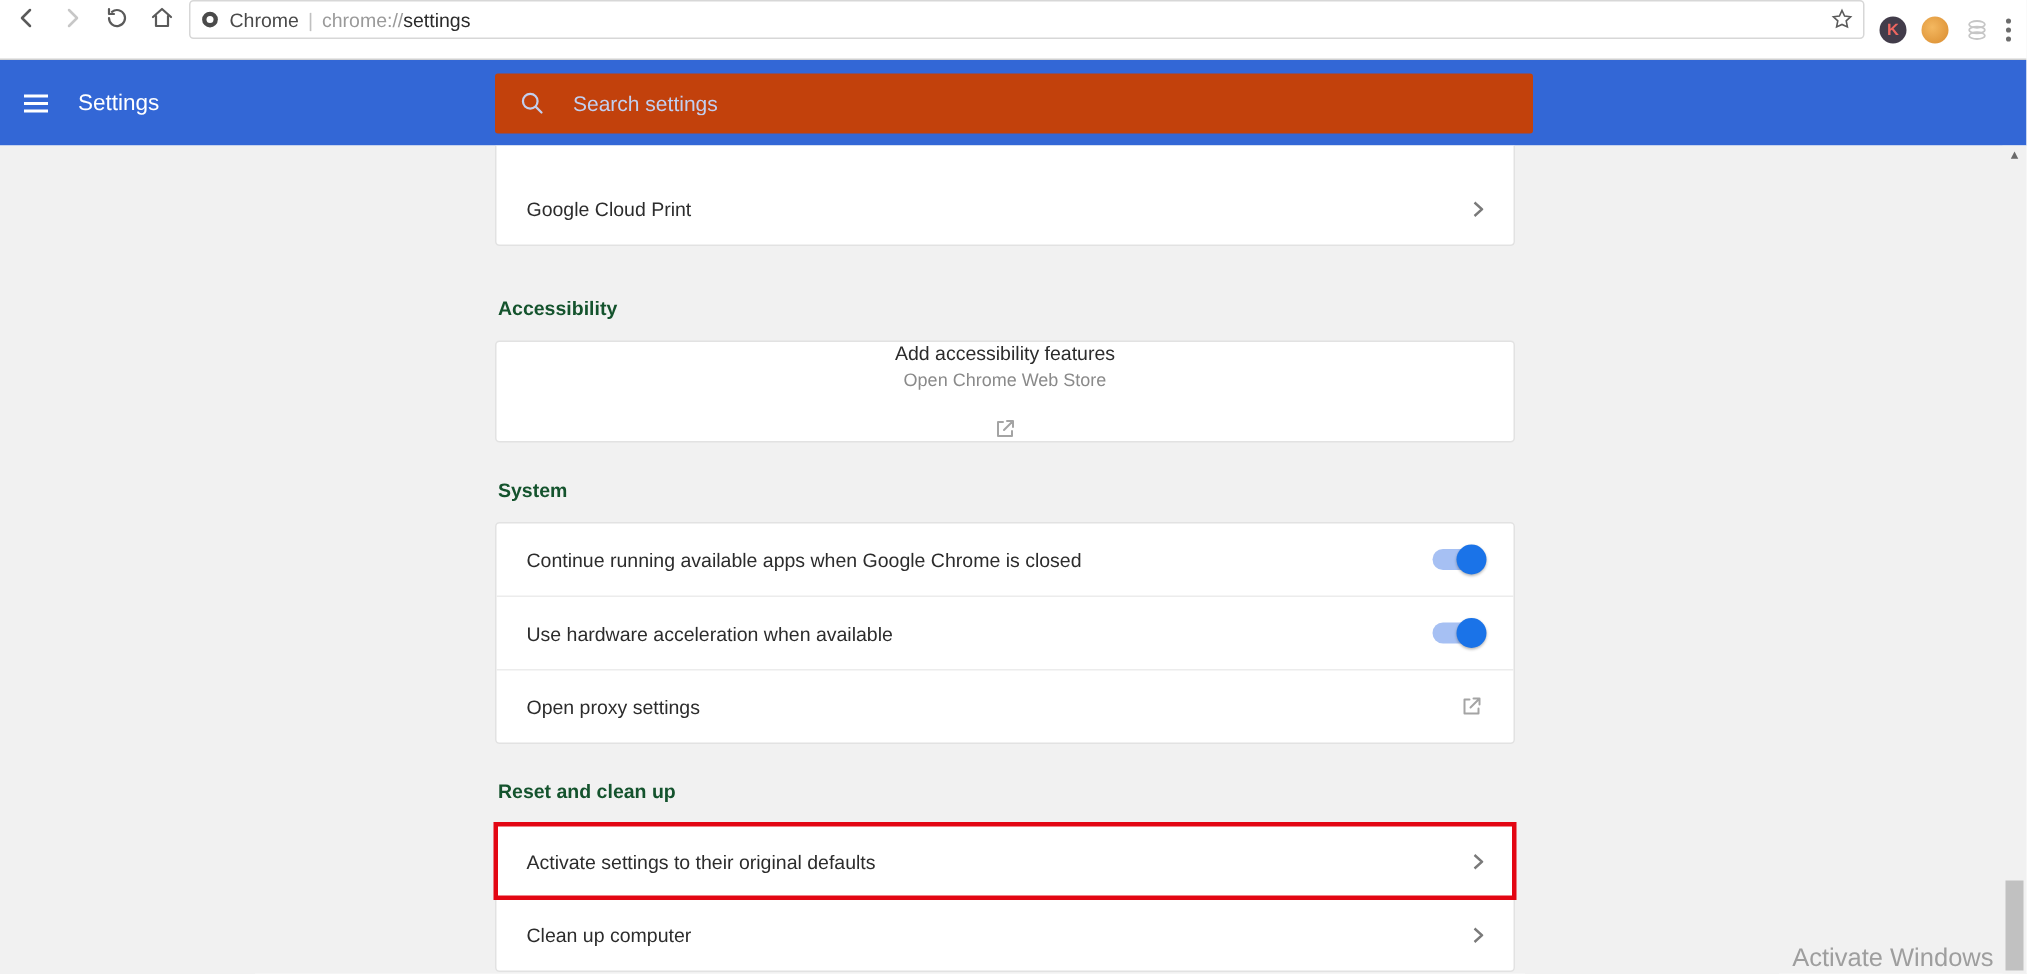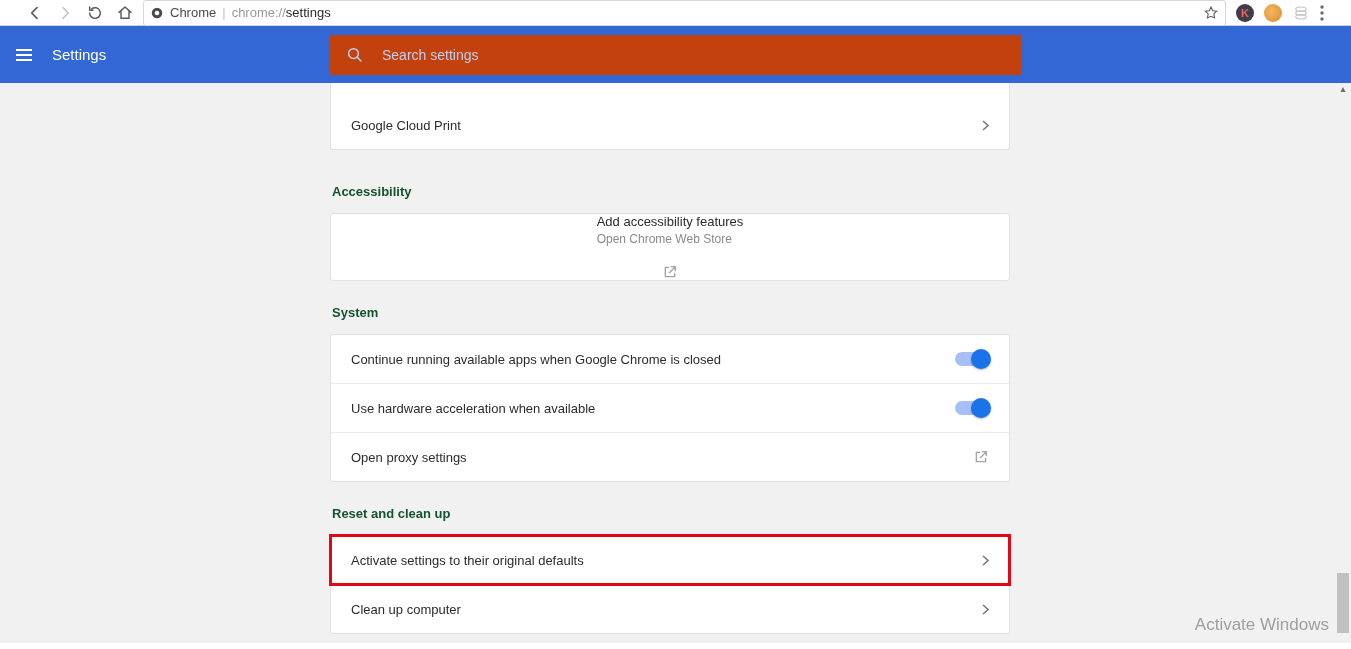--- a/index.html
+++ b/index.html
@@ -1,19 +1,19 @@
 <!DOCTYPE html>
 <html><head>
 <meta charset="utf-8">
 <style>
   * { margin: 0; padding: 0; box-sizing: border-box; font-family: Arial, sans-serif; }
   body { background: #fff; width: 1351px; height: 649px; overflow: hidden; position: relative; }
 
   
-  .browser-bar { height: 26px; display: flex; align-items: center; padding: 0 23px; gap: 6px; border-bottom: 1px solid #d0d0d0; background:#fff; }
+  .browser-bar { height: 40px; display: flex; padding: 0 6px; gap: 6px; border-bottom: 1px solid #d0d0d0; background:#fff; }
   .nav-btn { width: 24px; height: 24px; display:flex; align-items:center; justify-content:center; color:#5a5a5a; }
   .nav-btn.disabled { color:#bdbdbd; }
   .addr-wrap { flex:1; height:26px; border:1px solid #d7d7d7; border-radius:3px; display:flex; align-items:center; padding:0 6px; gap:6px; font-size:13px; color:#606060; }
   .addr-origin { color:#4a4a4a; }
   .addr-sep { color:#c0c0c0; }
   .addr-path { color:#9a9a9a; }
   .addr-path b { color:#2a2a2a; font-weight:400; }
   .ext-icons { display:flex; align-items:center; gap:10px; padding:0 4px; }
   .ext-dot { width:18px; height:18px; border-radius:50%; }
   .ext-k { background:#423c4a; color:#ee6660; font-size:11px; font-weight:bold; display:flex; align-items:center; justify-content:center; }
@@ -31,21 +31,21 @@
   .search-wrap input { flex:1; background:transparent; border:none; outline:none; color:#fff; font-size:14px; }
   .search-wrap input::placeholder { color:#c2cff0; }
   .search-icon { color:#c2cff0; }
 
   
   .content { background:#f1f1f1; height: calc(649px - 32px - 57px); overflow:hidden; position:relative; }
   .page { width: 680px; margin-left: 330px; padding-top: 0; }
 
   .card { background:#fff; border:1px solid #e2e2e2; border-radius:3px; box-shadow:0 0 0 rgba(0,0,0,0); }
   .card-top-cut { border-top:none; border-top-left-radius:0; border-top-right-radius:0; }
-  .row { height:48px; display:flex; align-items:center; justify-content:space-between; padding:0 20px; font-size:13px; color:#2c2c2c; cursor:pointer; }
+  .row { height:48px; display:flex; align-items:center; justify-content:space-between; padding:0 20px; font-size:13px; color:#2c2c2c; cursor:pointer;text-align:center; }
   .row + .row-sep { height:1px; background:#ececec; }
   .row .sub { color:#8a8a8a; font-size:12px; margin-top:3px; }
   .row-col { display:flex; flex-direction:column; }
   .row-tall { height:66px;flex-direction:column; }
 
   .sec-title { font-size:13px; color:#14532d; font-weight:600; margin:24px 0 14px 2px; }
   .sec-title.first { margin-top: 34px; }
 
   .chevron { color:#7a7a7a; }
   .external { color:#a4a4a4; }

